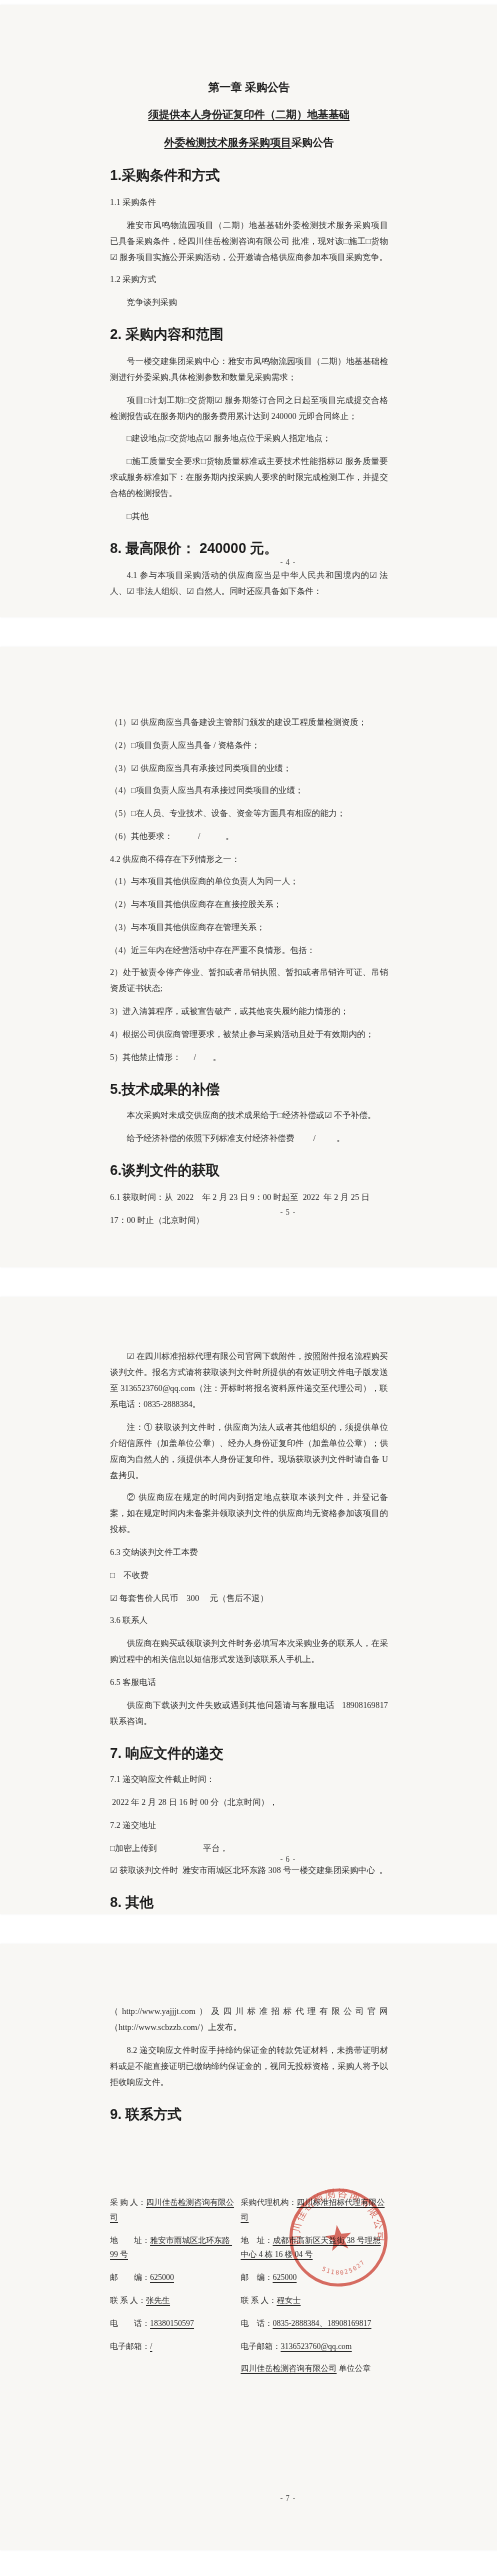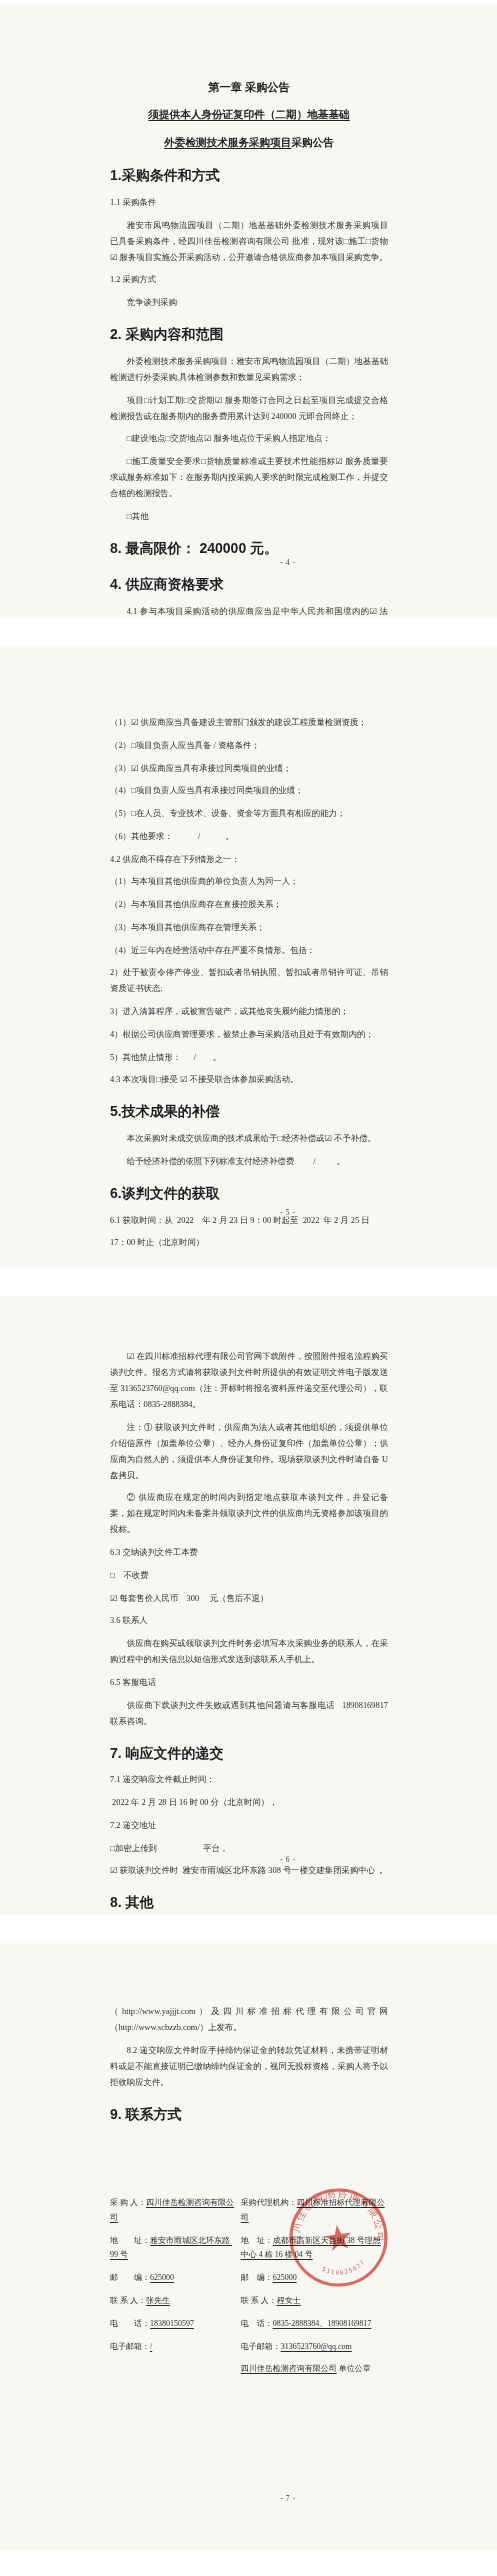--- a/index.html
+++ b/index.html
@@ -54,27 +54,26 @@
     <div class="page-inner">
         <div class="blk title"><span class="seg">第一章 采购公告</span></div>
         <div class="blk subtitle"><span class="u">须提供本人身份证复印件（二期）地基基础</span></div>
         <div class="blk subtitle2"><span class="u">外委检测技术服务采购项目</span><span class="seg">采购公告</span></div>
         <div class="blk h2"><span class="seg">1.采购条件和方式</span></div>
         <div class="blk h3"><span class="seg">1.1 采购条件</span></div>
         <div class="blk p indent"><span class="u">雅安市凤鸣物流园项目（二期）地基基础外委检测技术服务采购项目</span><span class="seg"> 已具备采购条件，经</span><span class="u">四川佳岳检测咨询有限公司</span><span class="seg"> 批准，现对该□施工□货物☑ 服务项目实施公开采购活动，公开邀请合格供应商参加本项目采购竞争。</span></div>
         <div class="blk h3"><span class="seg">1.2 采购方式</span></div>
         <div class="blk p indent"><span class="seg">竞争谈判采购</span></div>
         <div class="blk h2"><span class="seg">2. 采购内容和范围</span></div>
-        <div class="blk p indent"><span class="seg">外委检测技术服务采购项目：</span><span class="u">雅安市凤鸣物流园项目（二期）地基基础检测进行外委采购,具体检测参数和数量见采购需求</span><span class="seg">；</span></div>
+        <div class="blk p indent"><span class="seg">号一楼交建集团采购中心：</span><span class="u">雅安市凤鸣物流园项目（二期）地基基础检测进行外委采购,具体检测参数和数量见采购需求</span><span class="seg">；</span></div>
         <div class="blk p indent"><span class="seg">项目□计划工期□交货期☑ 服务期</span><span class="u">签订合同之日起至项目完成提交合格检测报告或在服务期内的服务费用累计达到 240000 元即合同终止</span><span class="seg">；</span></div>
         <div class="blk p indent"><span class="seg">□建设地点□交货地点☑ 服务地点位于</span><span class="u">采购人指定地点</span><span class="seg">；</span></div>
         <div class="blk p indent"><span class="seg">□施工质量安全要求□货物质量标准或主要技术性能指标☑ 服务质量要求或服务标准如下：</span><span class="u">在服务期内按采购人要求的时限完成检测工作，并提交合格的检测报告</span><span class="seg">。</span></div>
         <div class="blk p indent"><span class="seg">□其他</span></div>
         <div class="blk h2"><span class="seg">8. 最高限价：</span><span class="u"> 240000 </span><span class="seg">元。</span></div>
-        <div class="blk h2"><span class="seg">4. 供应商资格要求</span></div>
         <div class="blk p indent"><span class="seg">4.1 参与本项目采购活动的供应商应当是中华人民共和国境内的☑ 法人、☑ 非法人组织、☑ 自然人。同时还应具备如下条件：</span></div>
       </div>
   <div class="blk pagenum"><span class="seg">- 4 -</span></div>
     </section>
 
   <section class="page pg-5">
     <div class="page-inner">
         <div class="blk p"><span class="seg">（1）☑ 供应商应当具备建设主管部门颁发的建设工程质量检测资质；</span></div>
         <div class="blk p"><span class="seg">（2）□项目负责人应当具备</span><span class="u"> / </span><span class="seg">资格条件；</span></div>
         <div class="blk p"><span class="seg">（3）☑ 供应商应当具有承接过同类项目的业绩；</span></div>
@@ -83,21 +82,20 @@
         <div class="blk p"><span class="seg">（6）其他要求：</span><span class="u">            /            </span><span class="seg">。</span></div>
         <div class="blk p"><span class="seg">4.2 供应商不得存在下列情形之一：</span></div>
         <div class="blk p"><span class="seg">（1）与本项目其他供应商的单位负责人为同一人；</span></div>
         <div class="blk p"><span class="seg">（2）与本项目其他供应商存在直接控股关系；</span></div>
         <div class="blk p"><span class="seg">（3）与本项目其他供应商存在管理关系；</span></div>
         <div class="blk p"><span class="seg">（4）近三年内在经营活动中存在严重不良情形。包括：</span></div>
         <div class="blk p"><span class="seg">2）处于被责令停产停业、暂扣或者吊销执照、暂扣或者吊销许可证、吊销资质证书状态;</span></div>
         <div class="blk p"><span class="seg">3）进入清算程序，或被宣告破产，或其他丧失履约能力情形的；</span></div>
         <div class="blk p"><span class="seg">4）根据公司供应商管理要求，被禁止参与采购活动且处于有效期内的；</span></div>
         <div class="blk p"><span class="seg">5）其他禁止情形：</span><span class="u">      /        </span><span class="seg">。</span></div>
-        <div class="blk p"><span class="seg">4.3 本次项目□接受 ☑ 不接受联合体参加采购活动。</span></div>
         <div class="blk h2"><span class="seg">5.技术成果的补偿</span></div>
         <div class="blk p indent"><span class="seg">本次采购对未成交供应商的技术成果给于□经济补偿或☑ 不予补偿。</span></div>
         <div class="blk p indent"><span class="seg">给予经济补偿的依照下列标准支付经济补偿费 </span><span class="u">        /          </span><span class="seg">。</span></div>
         <div class="blk h2"><span class="seg">6.谈判文件的获取</span></div>
         <div class="blk p"><span class="seg">6.1 获取时间：从</span><span class="u">  2022    </span><span class="seg">年</span><span class="u"> 2 </span><span class="seg">月</span><span class="u"> 23 </span><span class="seg">日 9：00 时起至</span><span class="u">  2022  </span><span class="seg">年</span><span class="u"> 2 </span><span class="seg">月</span><span class="u"> 25 </span><span class="seg">日</span></div>
         <div class="blk p"><span class="seg">17：00 时止（北京时间）</span></div>
         <div class="blk h3"></div>
       </div>
   <div class="blk pagenum"><span class="seg">- 5 -</span></div>
     </section>

